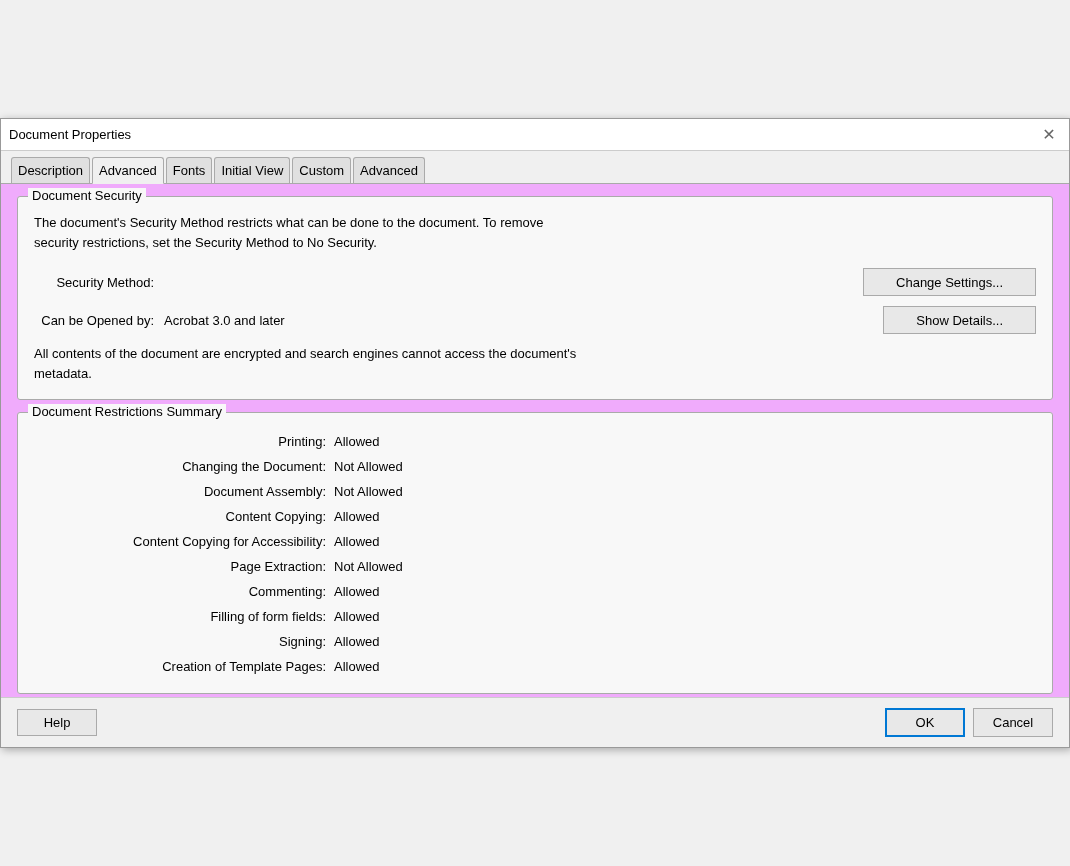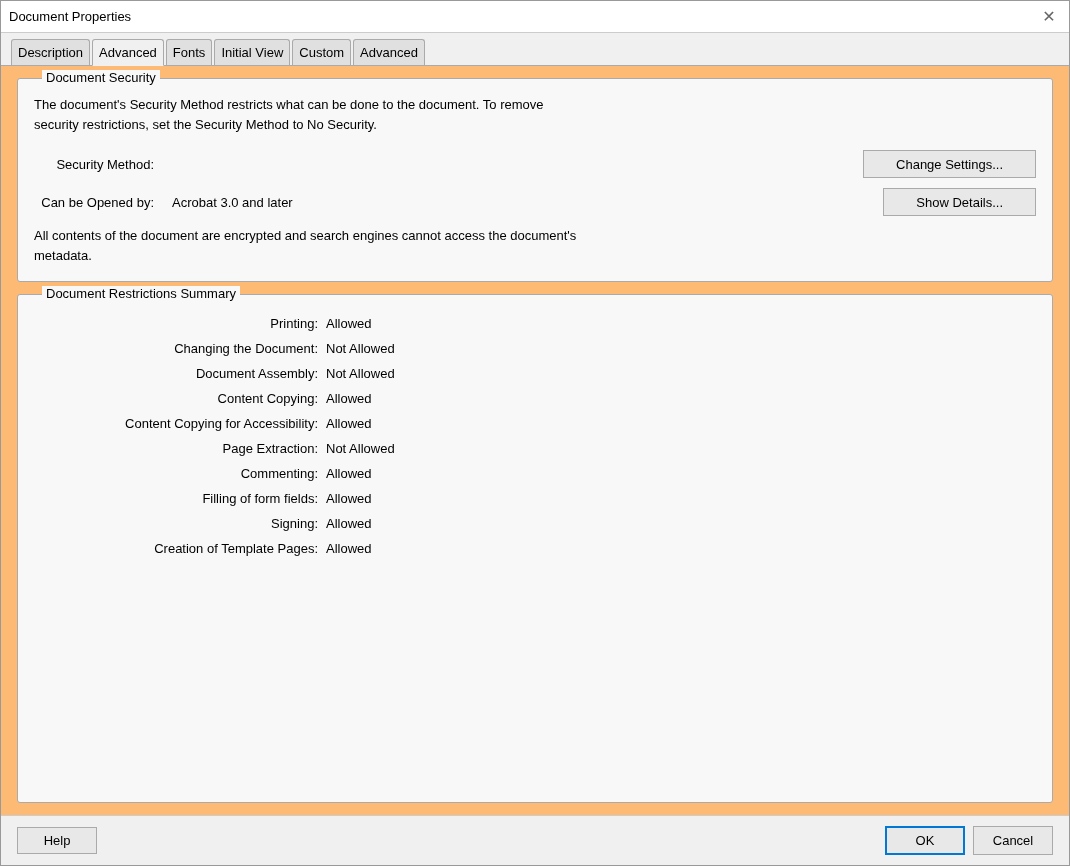--- a/index.html
+++ b/index.html
@@ -7,22 +7,22 @@
       font-family: 'Segoe UI', Tahoma, Geneva, Verdana, sans-serif;
       font-size: 13px;
       background: #f0f0f0;
       display: flex;
       align-items: center;
       justify-content: center;
       min-height: 100vh;
     }
     .window {
       width: 1070px;
-      height: 866px;
-      background: #fdba74;
+      height: 630px;
+      background: #f0abfc;
       border: 1px solid #999;
       box-shadow: 2px 2px 8px rgba(0,0,0,0.3);
       display: flex;
       flex-direction: column;
     }
     .title-bar {
       background: #fff;
       border-bottom: 1px solid #ccc;
       padding: 0 8px;
       height: 32px;
@@ -84,21 +84,21 @@
     .group-box {
       border: 1px solid #aaa;
       border-radius: 3px;
       padding: 10px 16px 16px 16px;
       background: #f8f8f8;
       position: relative;
     }
     .group-box-title {
       position: absolute;
       top: -9px;
-      left: 24px;
+      left: 10px;
       background: #f8f8f8;
       padding: 0 4px;
       font-size: 13px;
       color: #000;
     }
     .group-content {
       margin-top: 6px;
     }
     .security-desc {
       font-size: 13px;
@@ -163,21 +163,21 @@
     }
     .row-with-btn {
       display: flex;
       align-items: center;
       justify-content: space-between;
       margin-bottom: 10px;
     }
     .row-left {
       display: flex;
       align-items: center;
-      gap: 18px;
+      gap: 10px;
     }
     .restrictions-table {
       display: grid;
       grid-template-columns: 300px 1fr;
       gap: 4px 0;
       margin-top: 8px;
     }
     .restriction-label {
       text-align: right;
       font-size: 13px;
@@ -265,21 +265,21 @@
             <span class="opened-by-label">Can be Opened by:</span>
             <span class="opened-by-value">Acrobat 3.0 and later</span>
           </div>
           <button class="btn">Show Details...</button>
         </div>
 
         <p class="encryption-note">All contents of the document are encrypted and search engines cannot access the document's<br>metadata.</p>
       </div>
     </div>
 
-    <div class="group-box" style="flex:1;padding-left:8px;">
+    <div class="group-box" style="flex:1;">
       <span class="group-box-title">Document Restrictions Summary</span>
       <div class="group-content">
         <div class="restrictions-table" id="restrictions-table">
         <div class="restriction-label">Printing:</div>
             <div class="restriction-value">Allowed</div>
             <div class="restriction-label">Changing the Document:</div>
             <div class="restriction-value">Not Allowed</div>
             <div class="restriction-label">Document Assembly:</div>
             <div class="restriction-value">Not Allowed</div>
             <div class="restriction-label">Content Copying:</div>

